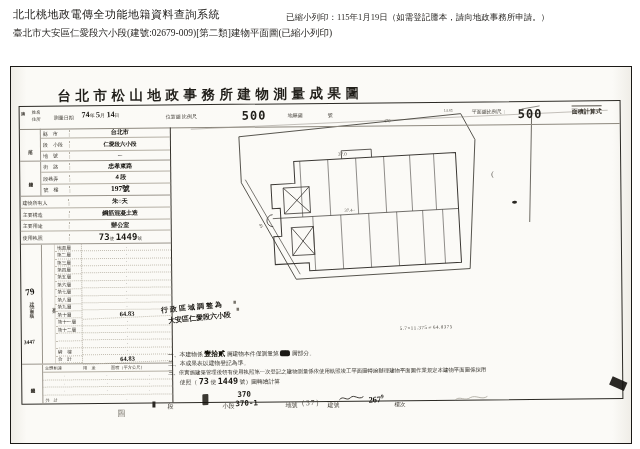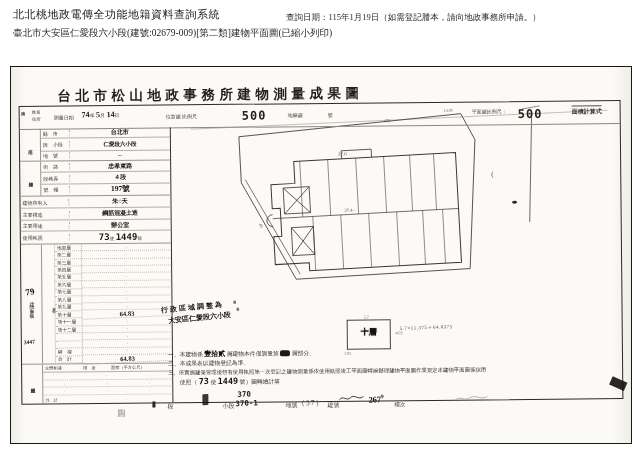--- a/index.html
+++ b/index.html
@@ -73,21 +73,21 @@
   .formula{left:378px;top:221px;font-size:5px;color:#45423b;transform:rotate(-1.5deg);letter-spacing:.5px;}
   
   .foot-lbl{font-size:6px;color:#3a362f;}
   .stampblob{width:6px;height:11px;background:#17150f;opacity:.85;border-radius:1px;}
   .wedge{left:588px;top:278px;width:16px;height:9px;background:#14120e;transform:rotate(24deg);opacity:.9;}
 </style>
 </head>
 <body>
 
 <div class="t hdr-title">北北桃地政電傳全功能地籍資料查詢系統</div>
-<div class="t hdr-date">查詢日期：115年1月19日（如需登記謄本，請向地政事務所申請。）</div>
+<div class="t hdr-date">已縮小列印：115年1月19日（如需登記謄本，請向地政事務所申請。）</div>
 <div class="t hdr-sub">臺北市大安區仁愛段六小段(建號:02679-009)[第二類]建物平面圖(已縮小列印)</div>
 
 <div class="t scan">
  <div class="t page">
 
   <div class="t doc-title">台北市松山地政事務所建物測量成果圖</div>
 
   <div class="t formbox">
 
     <svg class="t" style="left:126px;top:0;width:474px;height:250px;" viewBox="0 0 474 250">
@@ -293,26 +293,20 @@
           </div>
         </div>
       </div>
     </div>
 
     <div class="t handnote">
       <div style="letter-spacing:2px;">行政區域調整為</div>
       <div style="padding-left:6px;">大安區仁愛段六小段</div>
     </div>
 
-    <div class="t unitplan">
-      <div class="flr">十層</div>
-      <div class="dim" style="left:16px;top:-6px;">5.7</div>
-      <div class="dim" style="right:-13px;top:10px;">4.05</div>
-      <div class="dim" style="left:-4px;bottom:-7px;">1.05</div>
-    </div>
     <div class="t formula">5.7×11.375＝64.8375</div>
 
     <div class="t notes">
       <div>
         <span>一、本建物係</span>
         <span class="hand-big">壹拾貳</span>
         <span>層建物本件僅測量第</span>
         <span class="blob">十</span>
         <span>層部分。</span>
       </div>

